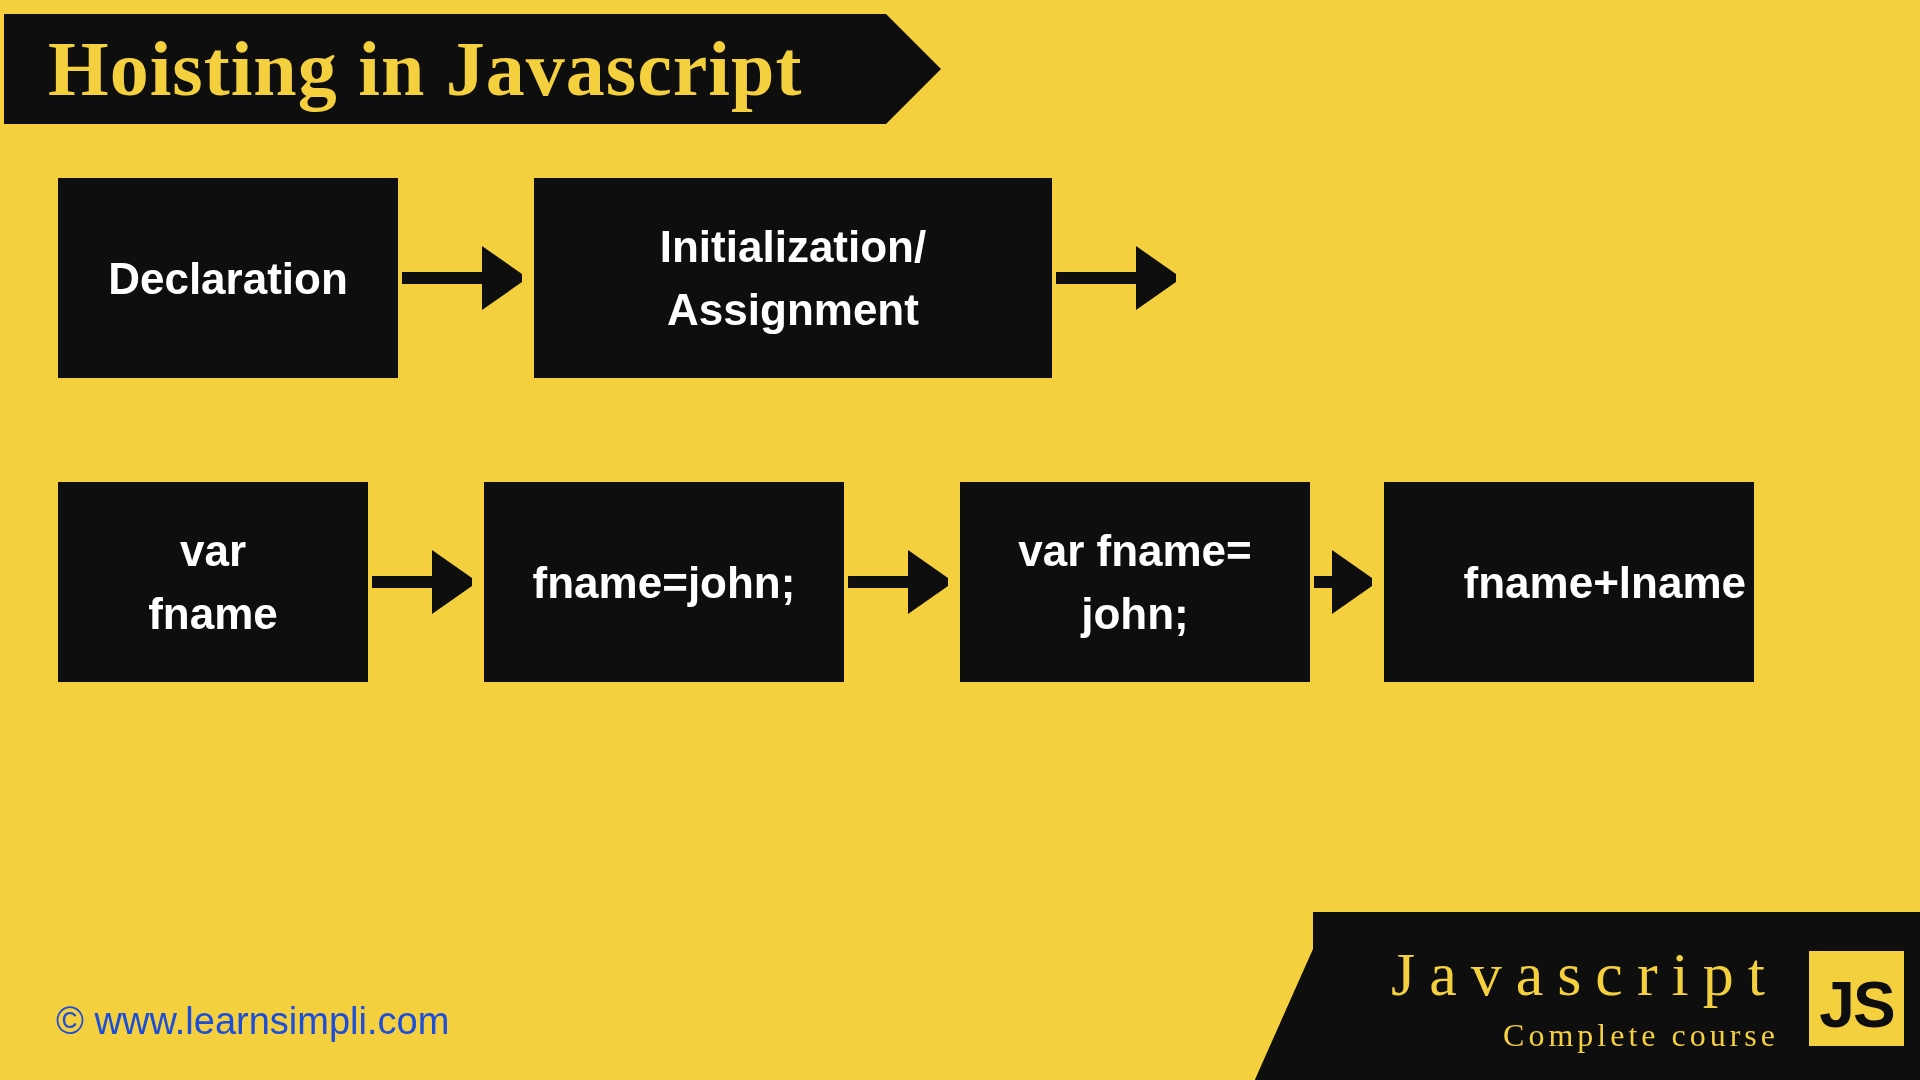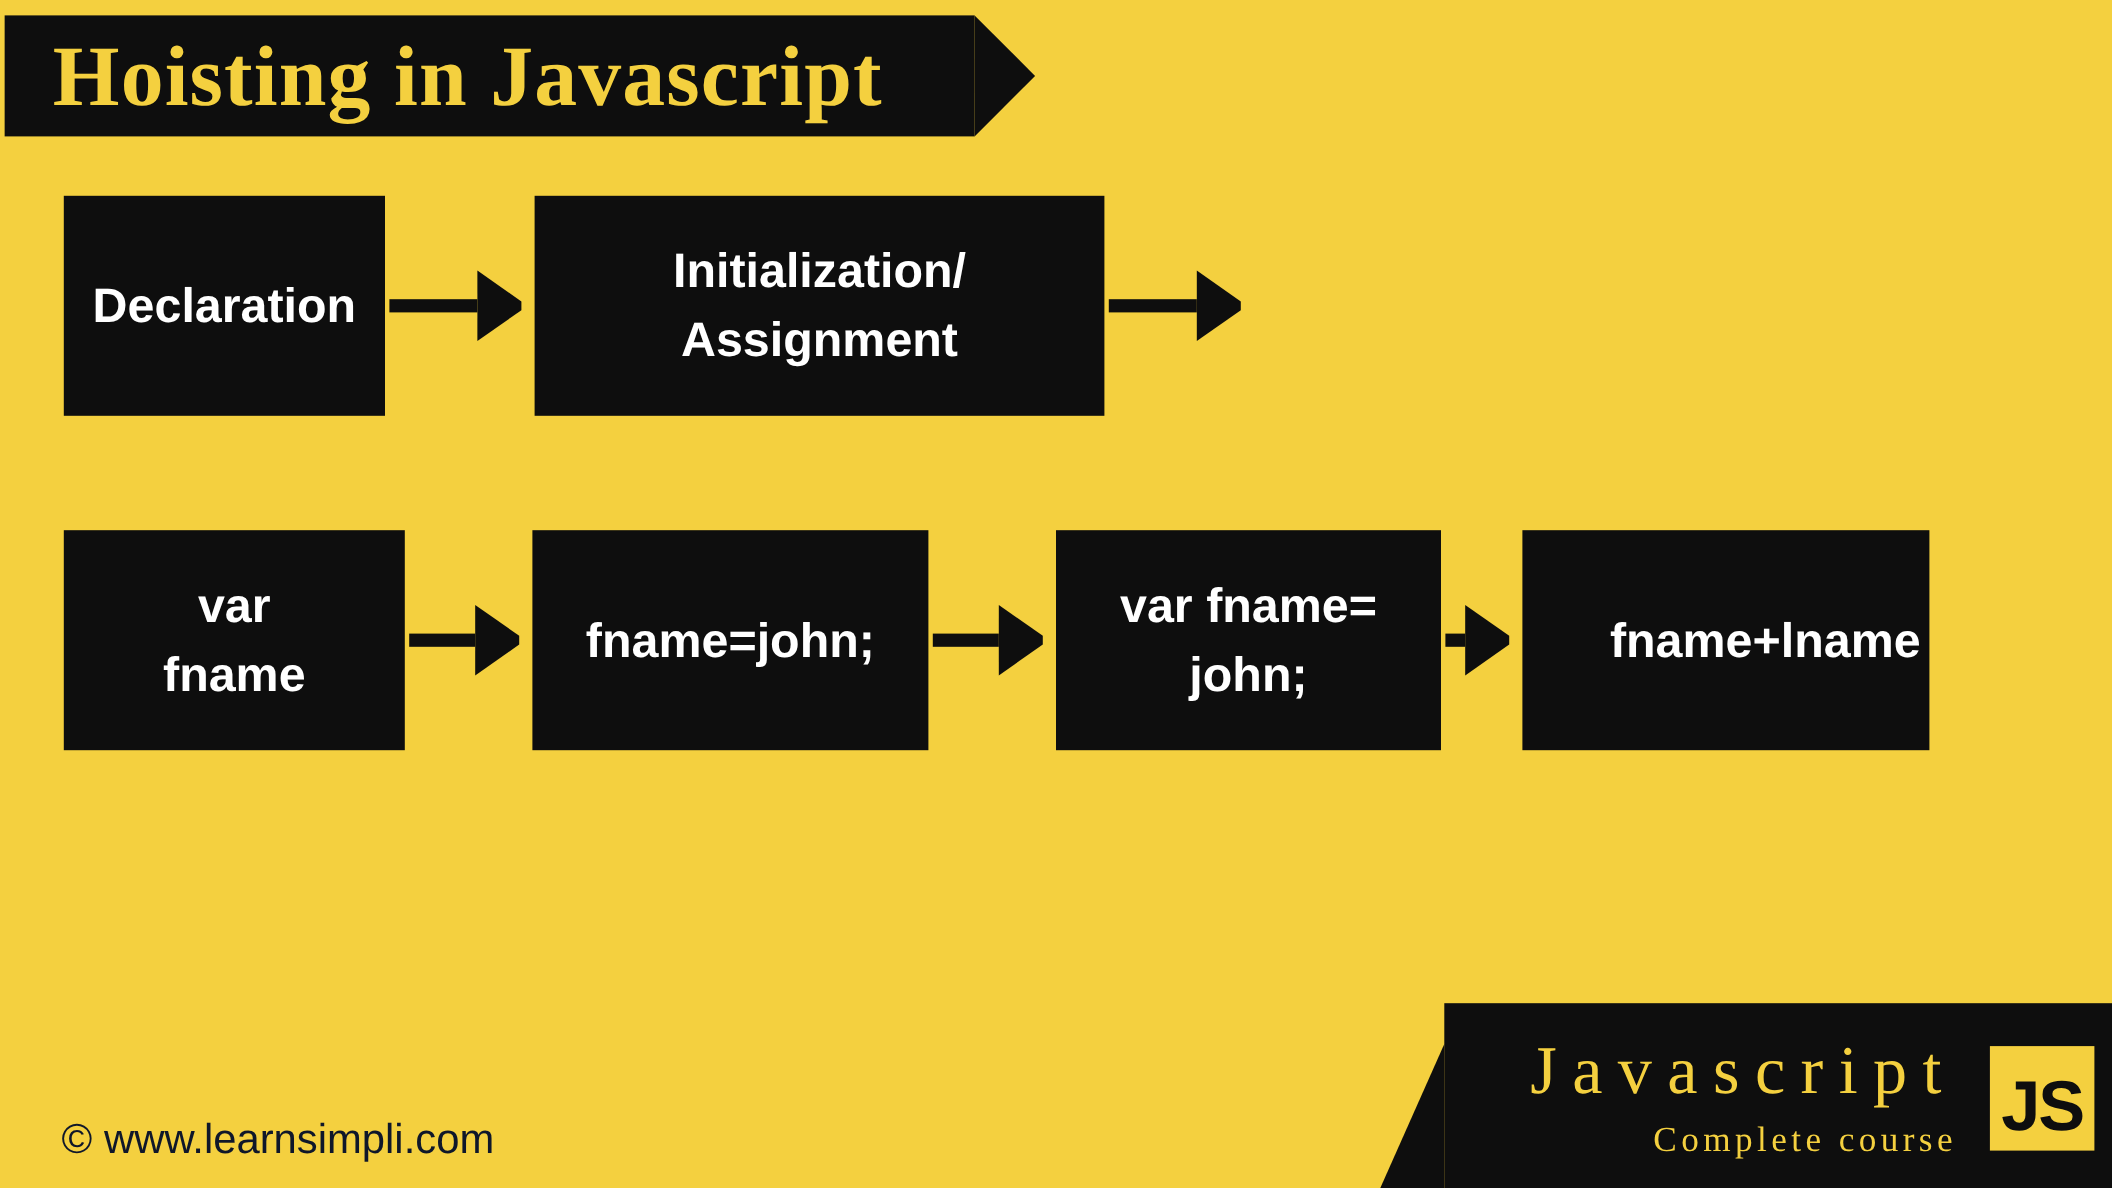--- a/index.html
+++ b/index.html
@@ -58,21 +58,21 @@
     display: flex;
     flex-direction: column;
     align-items: center;
     justify-content: center;
     text-align: center;
     line-height: 1.25;
   }
   .row1 .box { height: 200px; font-size: 44px; }
   .row2 .box { height: 200px; font-size: 44px; }
 
-  .b-decl { width: 292px; }
+  .b-decl { width: 340px; }
   .b-init { width: 518px; }
   .b-usage { width: 320px; }
 
   .b-var   { width: 310px; }
   .b-fjohn { width: 360px; }
   .b-vfj   { width: 350px; }
   .b-fl    { width: 370px; align-items: flex-end; }
 
   
   .arrow {
@@ -90,23 +90,23 @@
     border-left: 40px solid #0e0e0e;
   }
   .arrow.a-long .shaft { width: 80px; }
   .arrow.a-med  .shaft { width: 60px; }
   .arrow.a-short .shaft { width: 18px; }
 
   
   .copyright {
     position: absolute;
     left: 48px;
-    bottom: 22px;
+    bottom: 37px;
     font-size: 38px;
-    color: #0f172a;
+    color: #1d4ed8;
   }
 
   
   .badge {
     position: absolute;
     right: 0;
     bottom: 0;
     background: #0e0e0e;
     height: 172px;
     display: flex;

